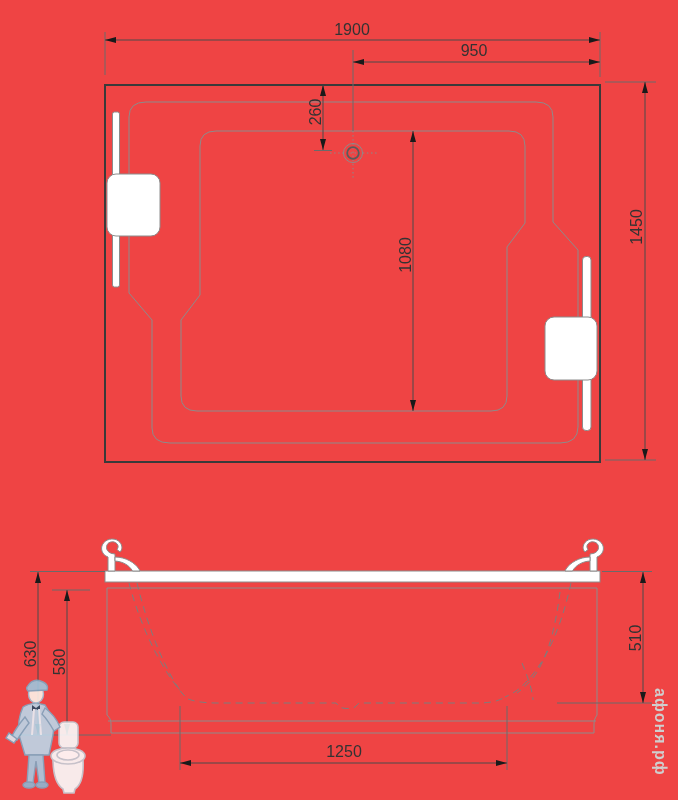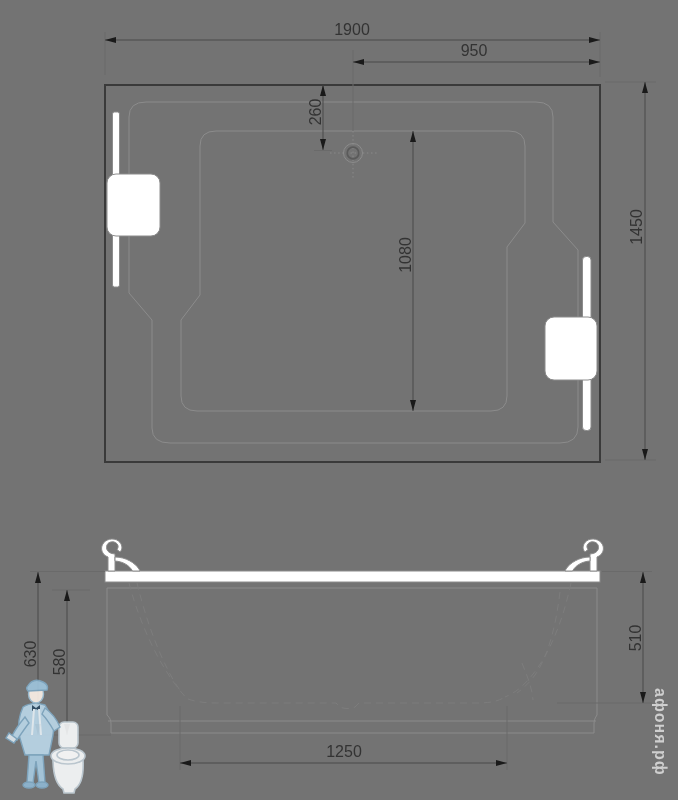--- a/index.html
+++ b/index.html
@@ -1,19 +1,19 @@
 <!DOCTYPE html>
 <html><head>
 <meta charset="utf-8">
 <style>
   html,body{margin:0;padding:0;background:#ffffff;}
   .canvas{
     position:relative;
     width:678px;height:800px;
-    background:#737373;
+    background:#ef4444;
     font-family:"Liberation Sans", sans-serif;
     overflow:hidden;
   }
   svg{display:block;}
   text.dim{
     font-family:"Liberation Sans", sans-serif;
     font-size:16px;
     fill:#333333;
   }
   text.wm{

